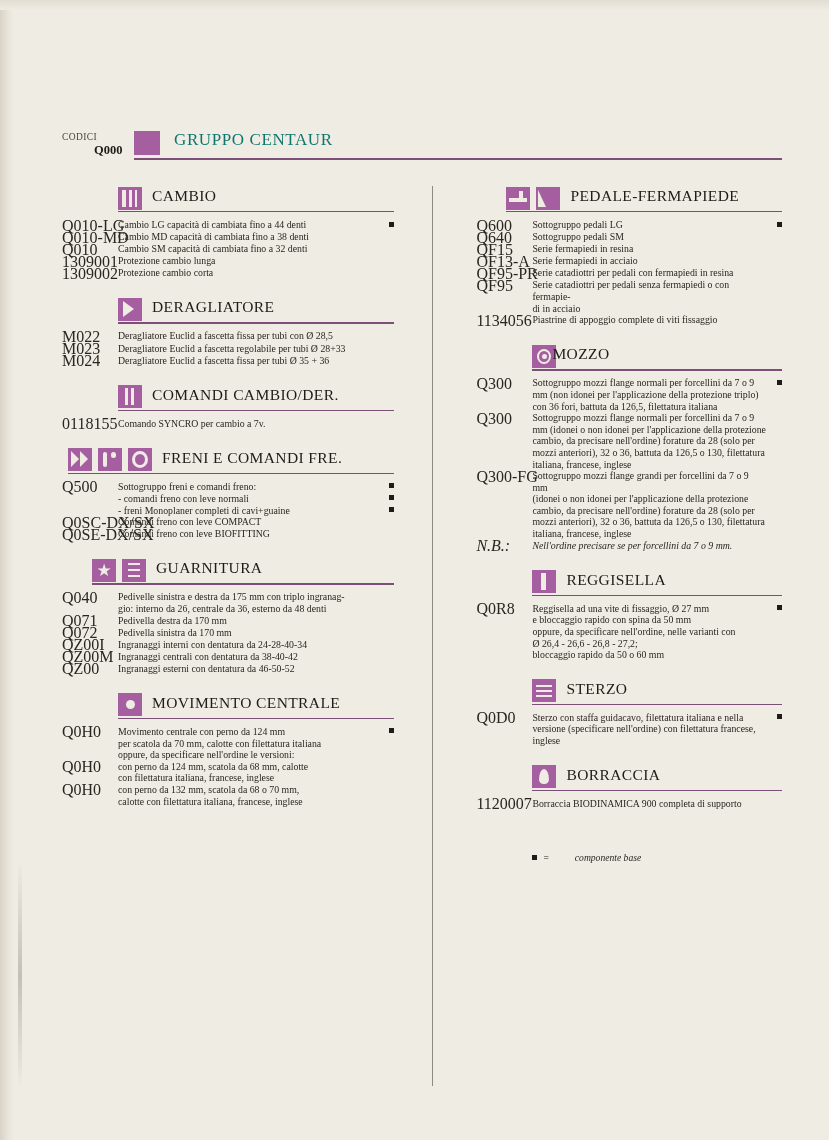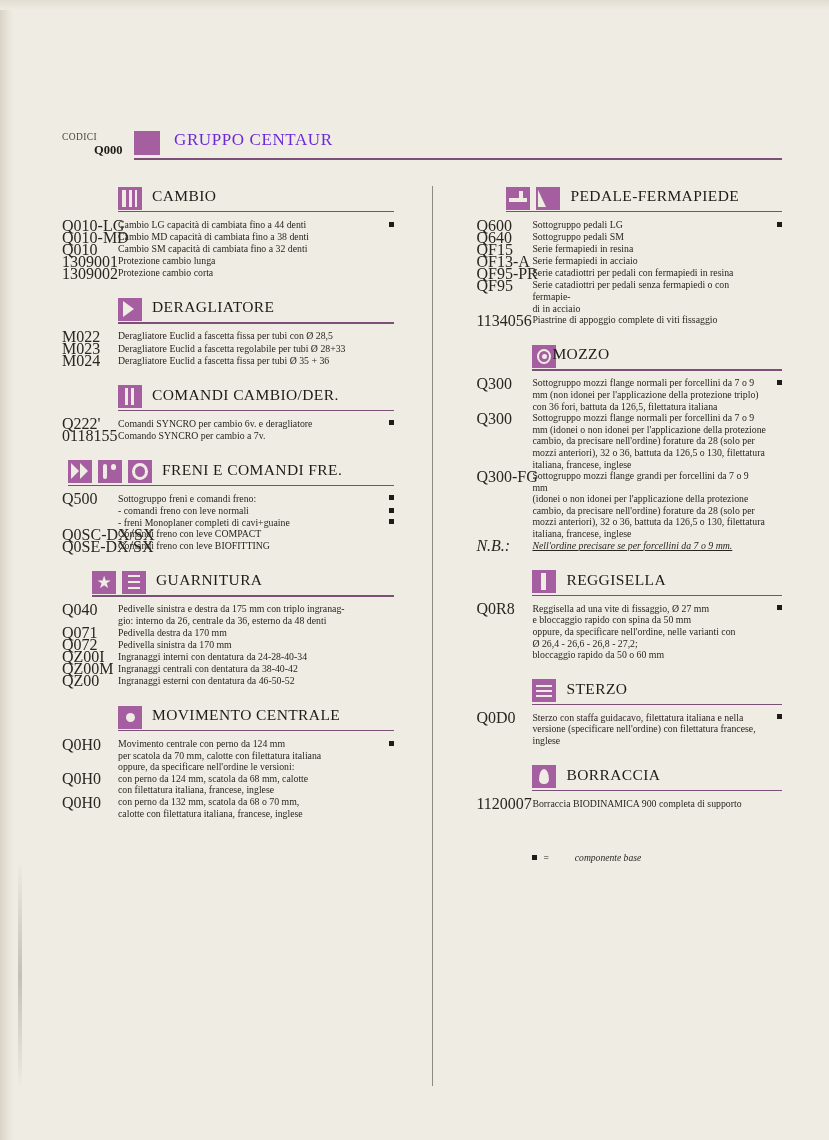--- a/index.html
+++ b/index.html
@@ -75,21 +75,21 @@
     width: 26px;
     height: 24px;
     background: #a55fa0;
   }
   .header-title {
     position: absolute;
     left: 112px;
     top: 0px;
     font-size: 17px;
     letter-spacing: 0.6px;
-    color: #6d28d9;
+    color: #0f766e;
     font-variant: small-caps;
     font-weight: normal;
   }
   .header-rule {
     position: absolute;
     left: 72px;
     right: 0;
     top: 28px;
     height: 1.6px;
     background: #7c4f78;
@@ -252,21 +252,21 @@
     white-space: nowrap;
   }
   .code.it { font-style: italic; }
   .desc {
     flex: 1;
     font-size: 9.8px;
     line-height: 11.6px;
     color: #2b2520;
     padding-right: 16px;
   }
-  .desc.it { font-style: italic; text-decoration: underline; }
+  .desc.it { font-style: italic; }
   .mark {
     position: absolute;
     right: 0;
     top: 2.5px;
     width: 5px;
     height: 5px;
     background: #1f1b17;
   }
   .desc-line { display: block; }
 
@@ -395,27 +395,20 @@
             <div class="sec-icons">
               <span class="ico bar">
                 <span class="cut cut1"></span>
                 <span class="cut cut2"></span>
               </span>
             </div>
             <div class="sec-title" style="left: 90px;">COMANDI CAMBIO/DER.</div>
             <div class="sec-rule"></div>
           </div>
           <div class="rows">
-            <div class="row">
-              <div class="code">Q222'</div>
-              <div class="desc">
-                <span class="desc-line">Comandi SYNCRO per cambio 6v. e deragliatore</span>
-              </div>
-              <span class="mark"></span>
-            </div>
             <div class="row">
               <div class="code">0118155</div>
               <div class="desc">
                 <span class="desc-line">Comando SYNCRO per cambio a 7v.</span>
               </div>
             </div>
           </div>
           <div class="spacer-16"></div>
         </div>
         <div class="section">

